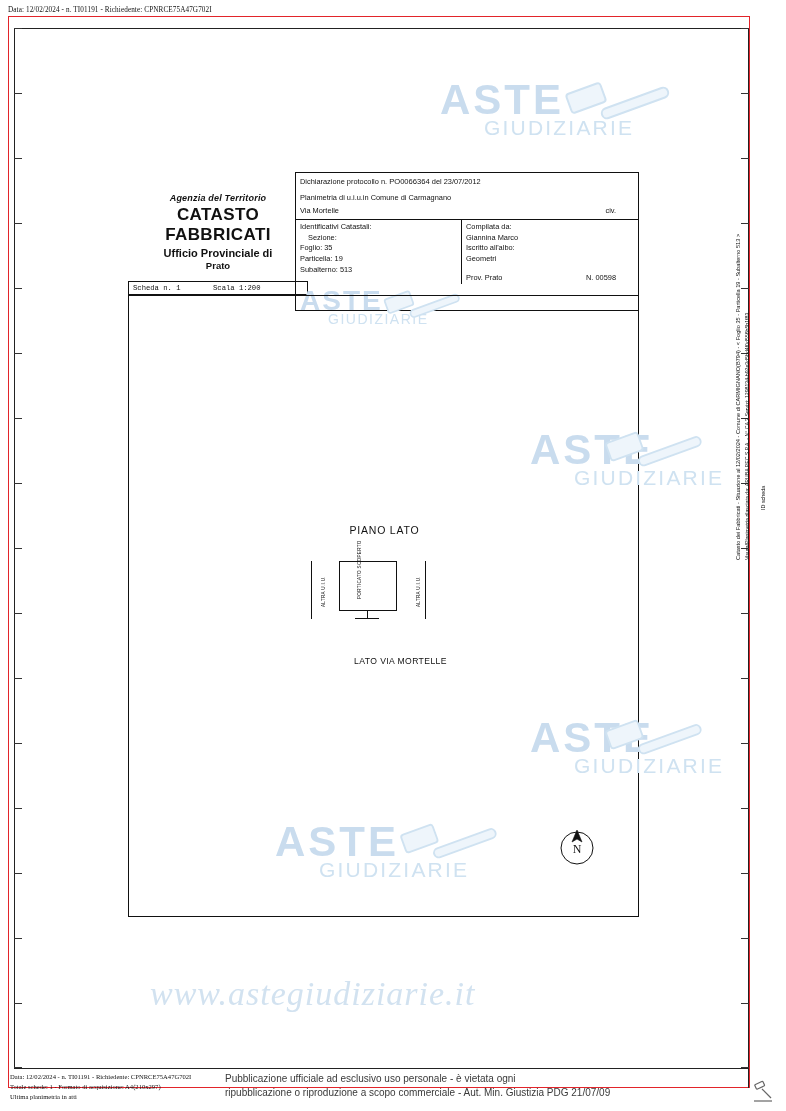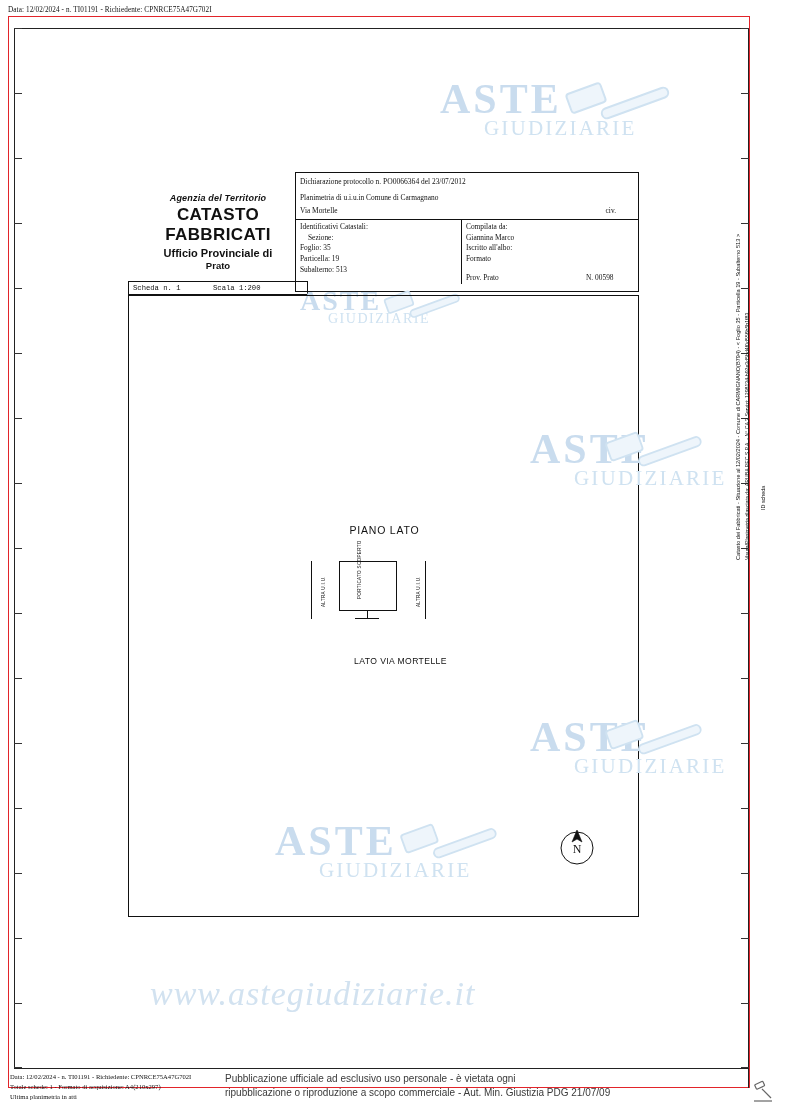--- a/index.html
+++ b/index.html
@@ -76,24 +76,24 @@
     color:#111;
   }
   .agency .l1{font-size:9px;font-weight:bold;font-style:italic;letter-spacing:0.2px;}
   .agency .l2{font-size:17px;font-weight:bold;letter-spacing:0.4px;margin-top:2px;}
   .agency .l3{font-size:11px;font-weight:bold;margin-top:2px;}
   .agency .l4{font-size:9.5px;font-weight:bold;margin-top:1px;}
   
   .decl-box{
     position:absolute;
     left:295px;top:172px;
-    width:344px;height:120px;
+    width:344px;height:139px;
     border:1px solid #111;
     box-sizing:border-box;
-    font-family:Liberation Serif, serif;
+    font-family:Liberation Sans, sans-serif;
     font-size:7.4px;
     color:#111;
   }
   .decl-row1{
     position:absolute;left:4px;top:4px;width:336px;
     white-space:nowrap;
   }
   .decl-row1 .num{font-size:7.6px;}
   .decl-row2{position:absolute;left:4px;top:20px;}
   .decl-row3{position:absolute;left:4px;top:33px;}
@@ -236,21 +236,21 @@
     width:420px;
     font-size:10px;
     color:#3a3a3a;
     line-height:1.35;
     text-align:left;
   }
   
   .wm{
     position:absolute;
     color:#cfe0ef;
-    font-family:Liberation Serif, serif;
+    font-family:Liberation Sans, sans-serif;
     user-select:none;
     pointer-events:none;
   }
   .wm .aste{
     font-size:42px;
     font-weight:bold;
     letter-spacing:3px;
     color:#c9dcee;
     line-height:0.95;
   }
@@ -385,21 +385,21 @@
       <div>
         <span>Subalterno:</span>
         <span>513</span>
       </div>
     </div>
 
     <div class="decl-right">
       <div>Compilata da:</div>
       <div>Giannina Marco</div>
       <div>Iscritto all'albo:</div>
-      <div>Formato</div>
+      <div>Geometri</div>
     </div>
     <div class="decl-prov">
       <span>Prov.</span>
       <span>Prato</span>
     </div>
     <div class="decl-nprov">
       <span>N.</span>
       <span>00598</span>
     </div>
   </div>

